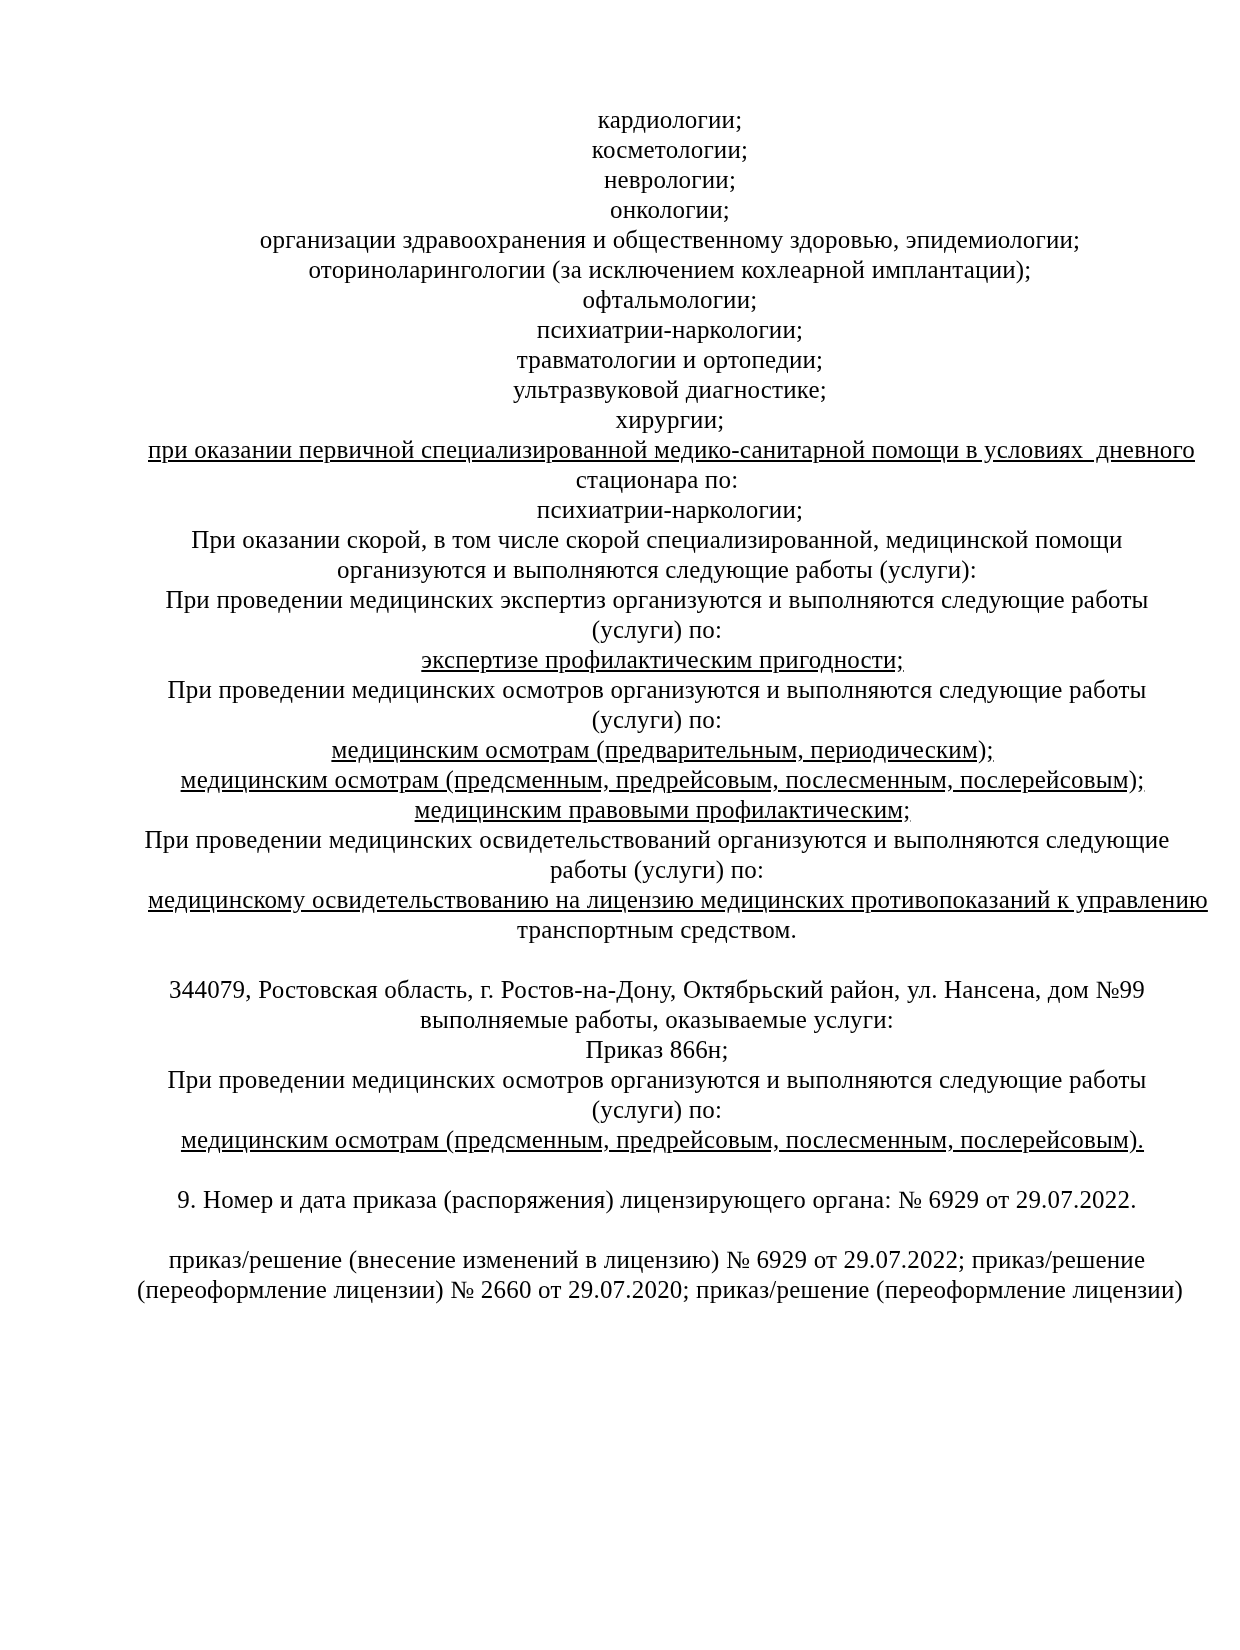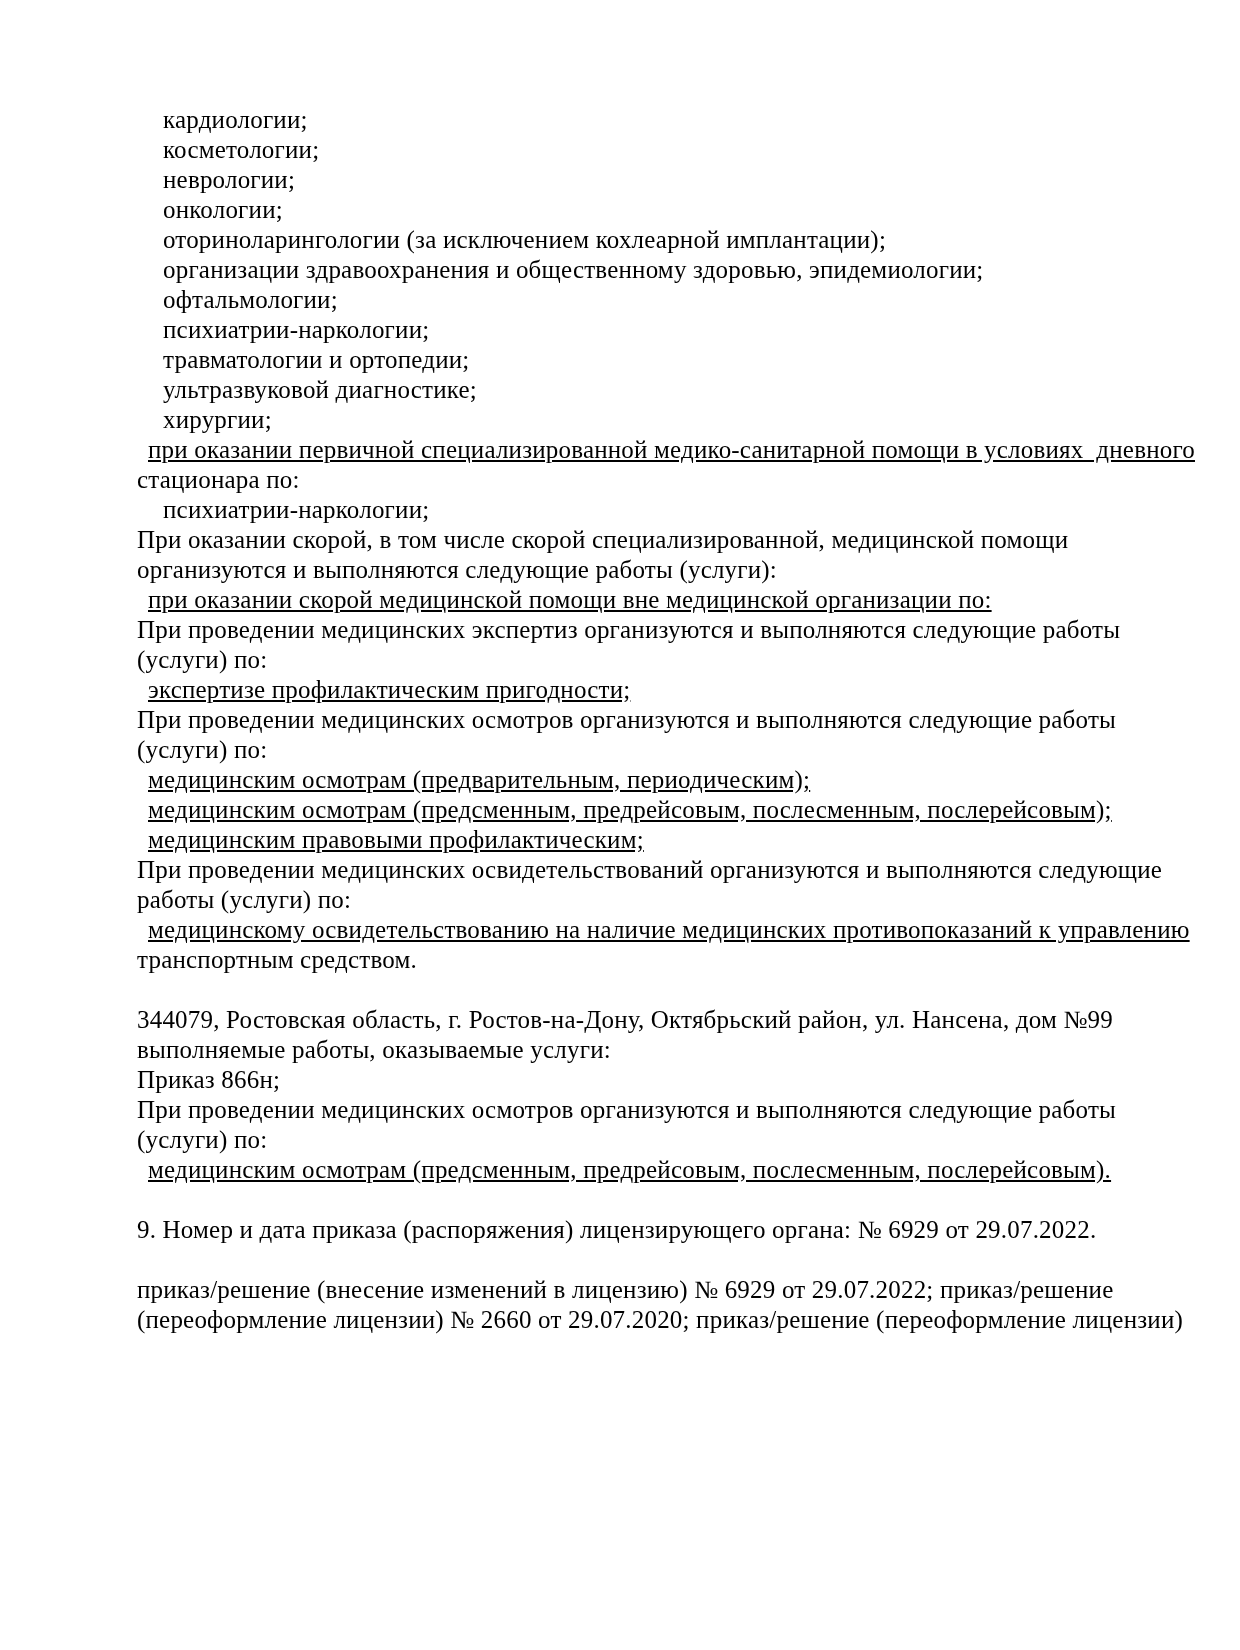--- a/index.html
+++ b/index.html
@@ -20,56 +20,56 @@
     top: 105px;
     left: 137px;
     width: 1040px;
   }
   .line {
     font-size: 25px;
     line-height: 30px;
     min-height: 30px;
     white-space: pre;
     letter-spacing: 0.2px;
+    text-align: center;
   }
   .i1 { padding-left: 11px; text-decoration: underline; }
   .i2 { padding-left: 26px; }
 </style>
 </head>
 <body style="background: rgb(255, 255, 255); color: rgb(0, 0, 0);">
 
 <div class="doc" id="doc">
     <div class="line i2">кардиологии;</div>
     <div class="line i2">косметологии;</div>
     <div class="line i2">неврологии;</div>
     <div class="line i2">онкологии;</div>
+    <div class="line i2">организации здравоохранения и общественному здоровью, эпидемиологии;</div>
     <div class="line i2">оториноларингологии (за исключением кохлеарной имплантации);</div>
-    <div class="line i2">организации здравоохранения и общественному здоровью, эпидемиологии;</div>
     <div class="line i2">офтальмологии;</div>
     <div class="line i2">психиатрии-наркологии;</div>
     <div class="line i2">травматологии и ортопедии;</div>
     <div class="line i2">ультразвуковой диагностике;</div>
     <div class="line i2">хирургии;</div>
     <div class="line i1">при оказании первичной специализированной медико-санитарной помощи в условиях  дневного</div>
     <div class="line">стационара по:</div>
     <div class="line i2">психиатрии-наркологии;</div>
     <div class="line">При оказании скорой, в том числе скорой специализированной, медицинской помощи</div>
     <div class="line">организуются и выполняются следующие работы (услуги):</div>
-    <div class="line i1">при оказании скорой медицинской помощи вне медицинской организации по:</div>
     <div class="line">При проведении медицинских экспертиз организуются и выполняются следующие работы</div>
     <div class="line">(услуги) по:</div>
     <div class="line i1">экспертизе профилактическим пригодности;</div>
     <div class="line">При проведении медицинских осмотров организуются и выполняются следующие работы</div>
     <div class="line">(услуги) по:</div>
     <div class="line i1">медицинским осмотрам (предварительным, периодическим);</div>
     <div class="line i1">медицинским осмотрам (предсменным, предрейсовым, послесменным, послерейсовым);</div>
     <div class="line i1">медицинским правовыми профилактическим;</div>
     <div class="line">При проведении медицинских освидетельствований организуются и выполняются следующие</div>
     <div class="line">работы (услуги) по:</div>
-    <div class="line i1">медицинскому освидетельствованию на наличие медицинских противопоказаний к управлению</div>
+    <div class="line i1">медицинскому освидетельствованию на лицензию медицинских противопоказаний к управлению</div>
     <div class="line">транспортным средством.</div>
     <div class="line"></div>
     <div class="line">344079, Ростовская область, г. Ростов-на-Дону, Октябрьский район, ул. Нансена, дом №99</div>
     <div class="line">выполняемые работы, оказываемые услуги:</div>
     <div class="line">Приказ 866н;</div>
     <div class="line">При проведении медицинских осмотров организуются и выполняются следующие работы</div>
     <div class="line">(услуги) по:</div>
     <div class="line i1">медицинским осмотрам (предсменным, предрейсовым, послесменным, послерейсовым).</div>
     <div class="line"></div>
     <div class="line">9. Номер и дата приказа (распоряжения) лицензирующего органа: № 6929 от 29.07.2022.</div>

